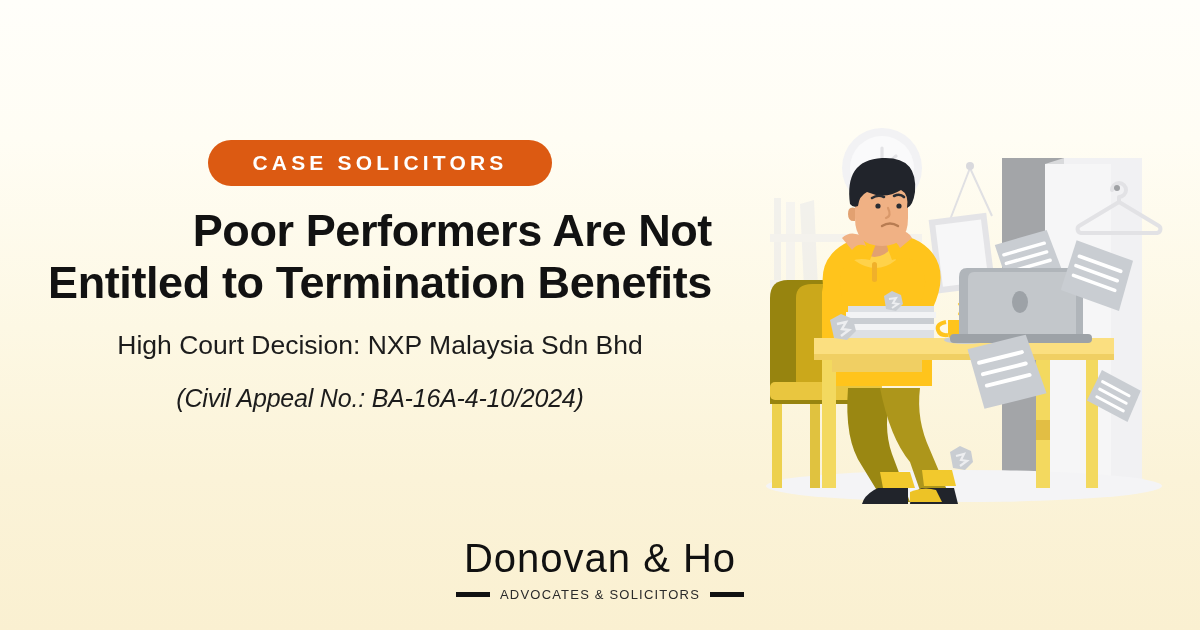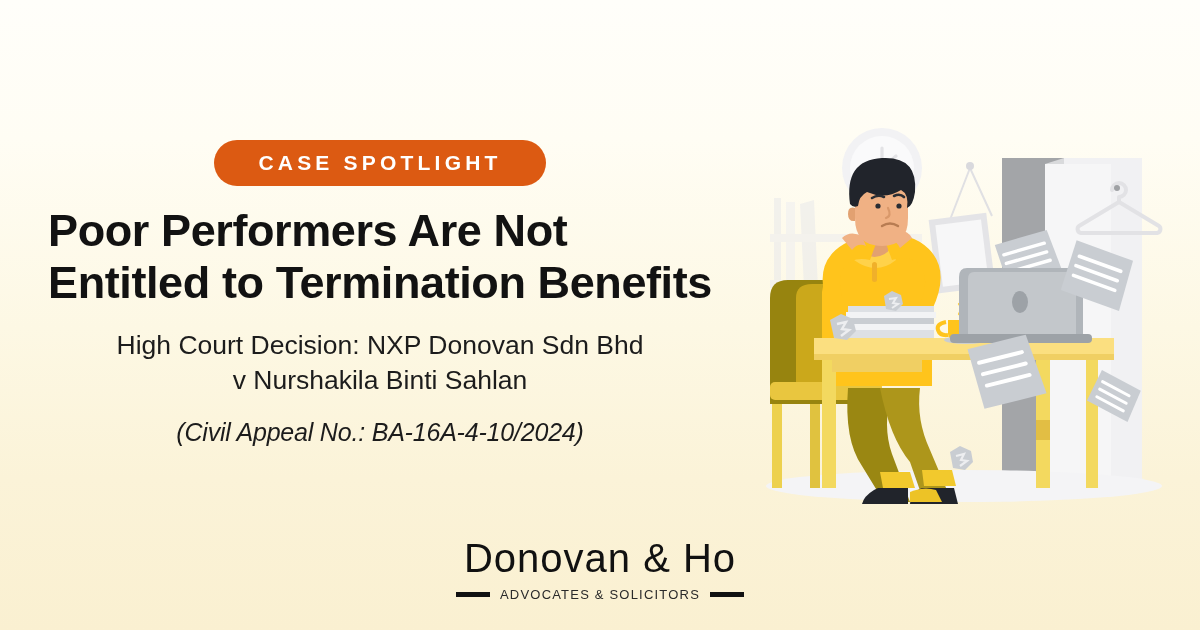--- a/index.html
+++ b/index.html
@@ -30,21 +30,21 @@
     line-height:1;
     font-family:"Liberation Sans", sans-serif;
     white-space:nowrap;
   }
   #headline{
     margin-top:19px;
     font-size:45px;
     font-weight:bold;
     color:#121212;
     line-height:1.16;
-    text-align:left;
+    text-align:right;
     letter-spacing:-0.4px;
     max-width:740px;
   }
   #headline .ln{display:block;}
   #subtitle{
     margin-top:19px;
     font-size:26.5px;
     color:#1c1c1c;
     line-height:1.30;
     text-align:center;
@@ -87,30 +87,29 @@
   }
   #illustration svg{display:block;width:100%;height:100%;}
 </style>
 </head>
 <body>
 
 <div id="banner">
 
   <div id="text-col">
 
-    <div id="badge">CASE SPOTLIGHT</div>
+    <div id="badge">CASE SOLICITORS</div>
 
     <div id="headline">
       <span class="ln">Poor Performers Are Not</span>
       <span class="ln">Entitled to Termination Benefits</span>
     </div>
 
     <div id="subtitle">
-      <span class="ln">High Court Decision: NXP Donovan Sdn Bhd</span>
-      <span class="ln">v Nurshakila Binti Sahlan</span>
+      <span class="ln">High Court Decision: NXP Malaysia Sdn Bhd</span>
     </div>
 
     <div id="citation">(Civil Appeal No.: BA-16A-4-10/2024)</div>
   </div>
 
   <div id="illustration">
     <svg viewBox="0 0 440 400" xmlns="http://www.w3.org/2000/svg">
 
       <g opacity="0.55">
         <rect x="22" y="78" width="7" height="88" fill="#E9E9EB"></rect>

